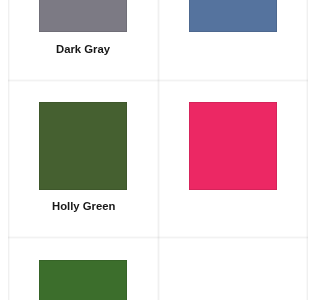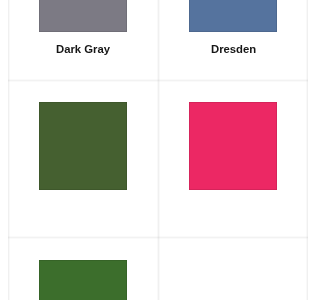--- a/index.html
+++ b/index.html
@@ -26,26 +26,26 @@
 
   <div class="grid">
 
     <div class="cell">
       <div class="swatch" style="background: rgb(124, 122, 132);"></div>
       <div class="label">Dark Gray</div>
     </div>
 
     <div class="cell">
       <div class="swatch" style="background: rgb(85, 115, 158);"></div>
-      <div class="label">Dresden</div>
     </div>
 
 
     <div class="cell">
       <div class="swatch" style="background: rgb(69, 96, 48);"></div>
+      <div class="label">Holly Green</div>
     </div>
 
     <div class="cell">
       <div class="swatch" style="background: rgb(236, 40, 100);"></div>
       <div class="label"></div>
     </div>
 
     <div class="cell">
       <div class="swatch" style="background: rgb(60, 110, 44);"></div>
       <div class="label"></div>

